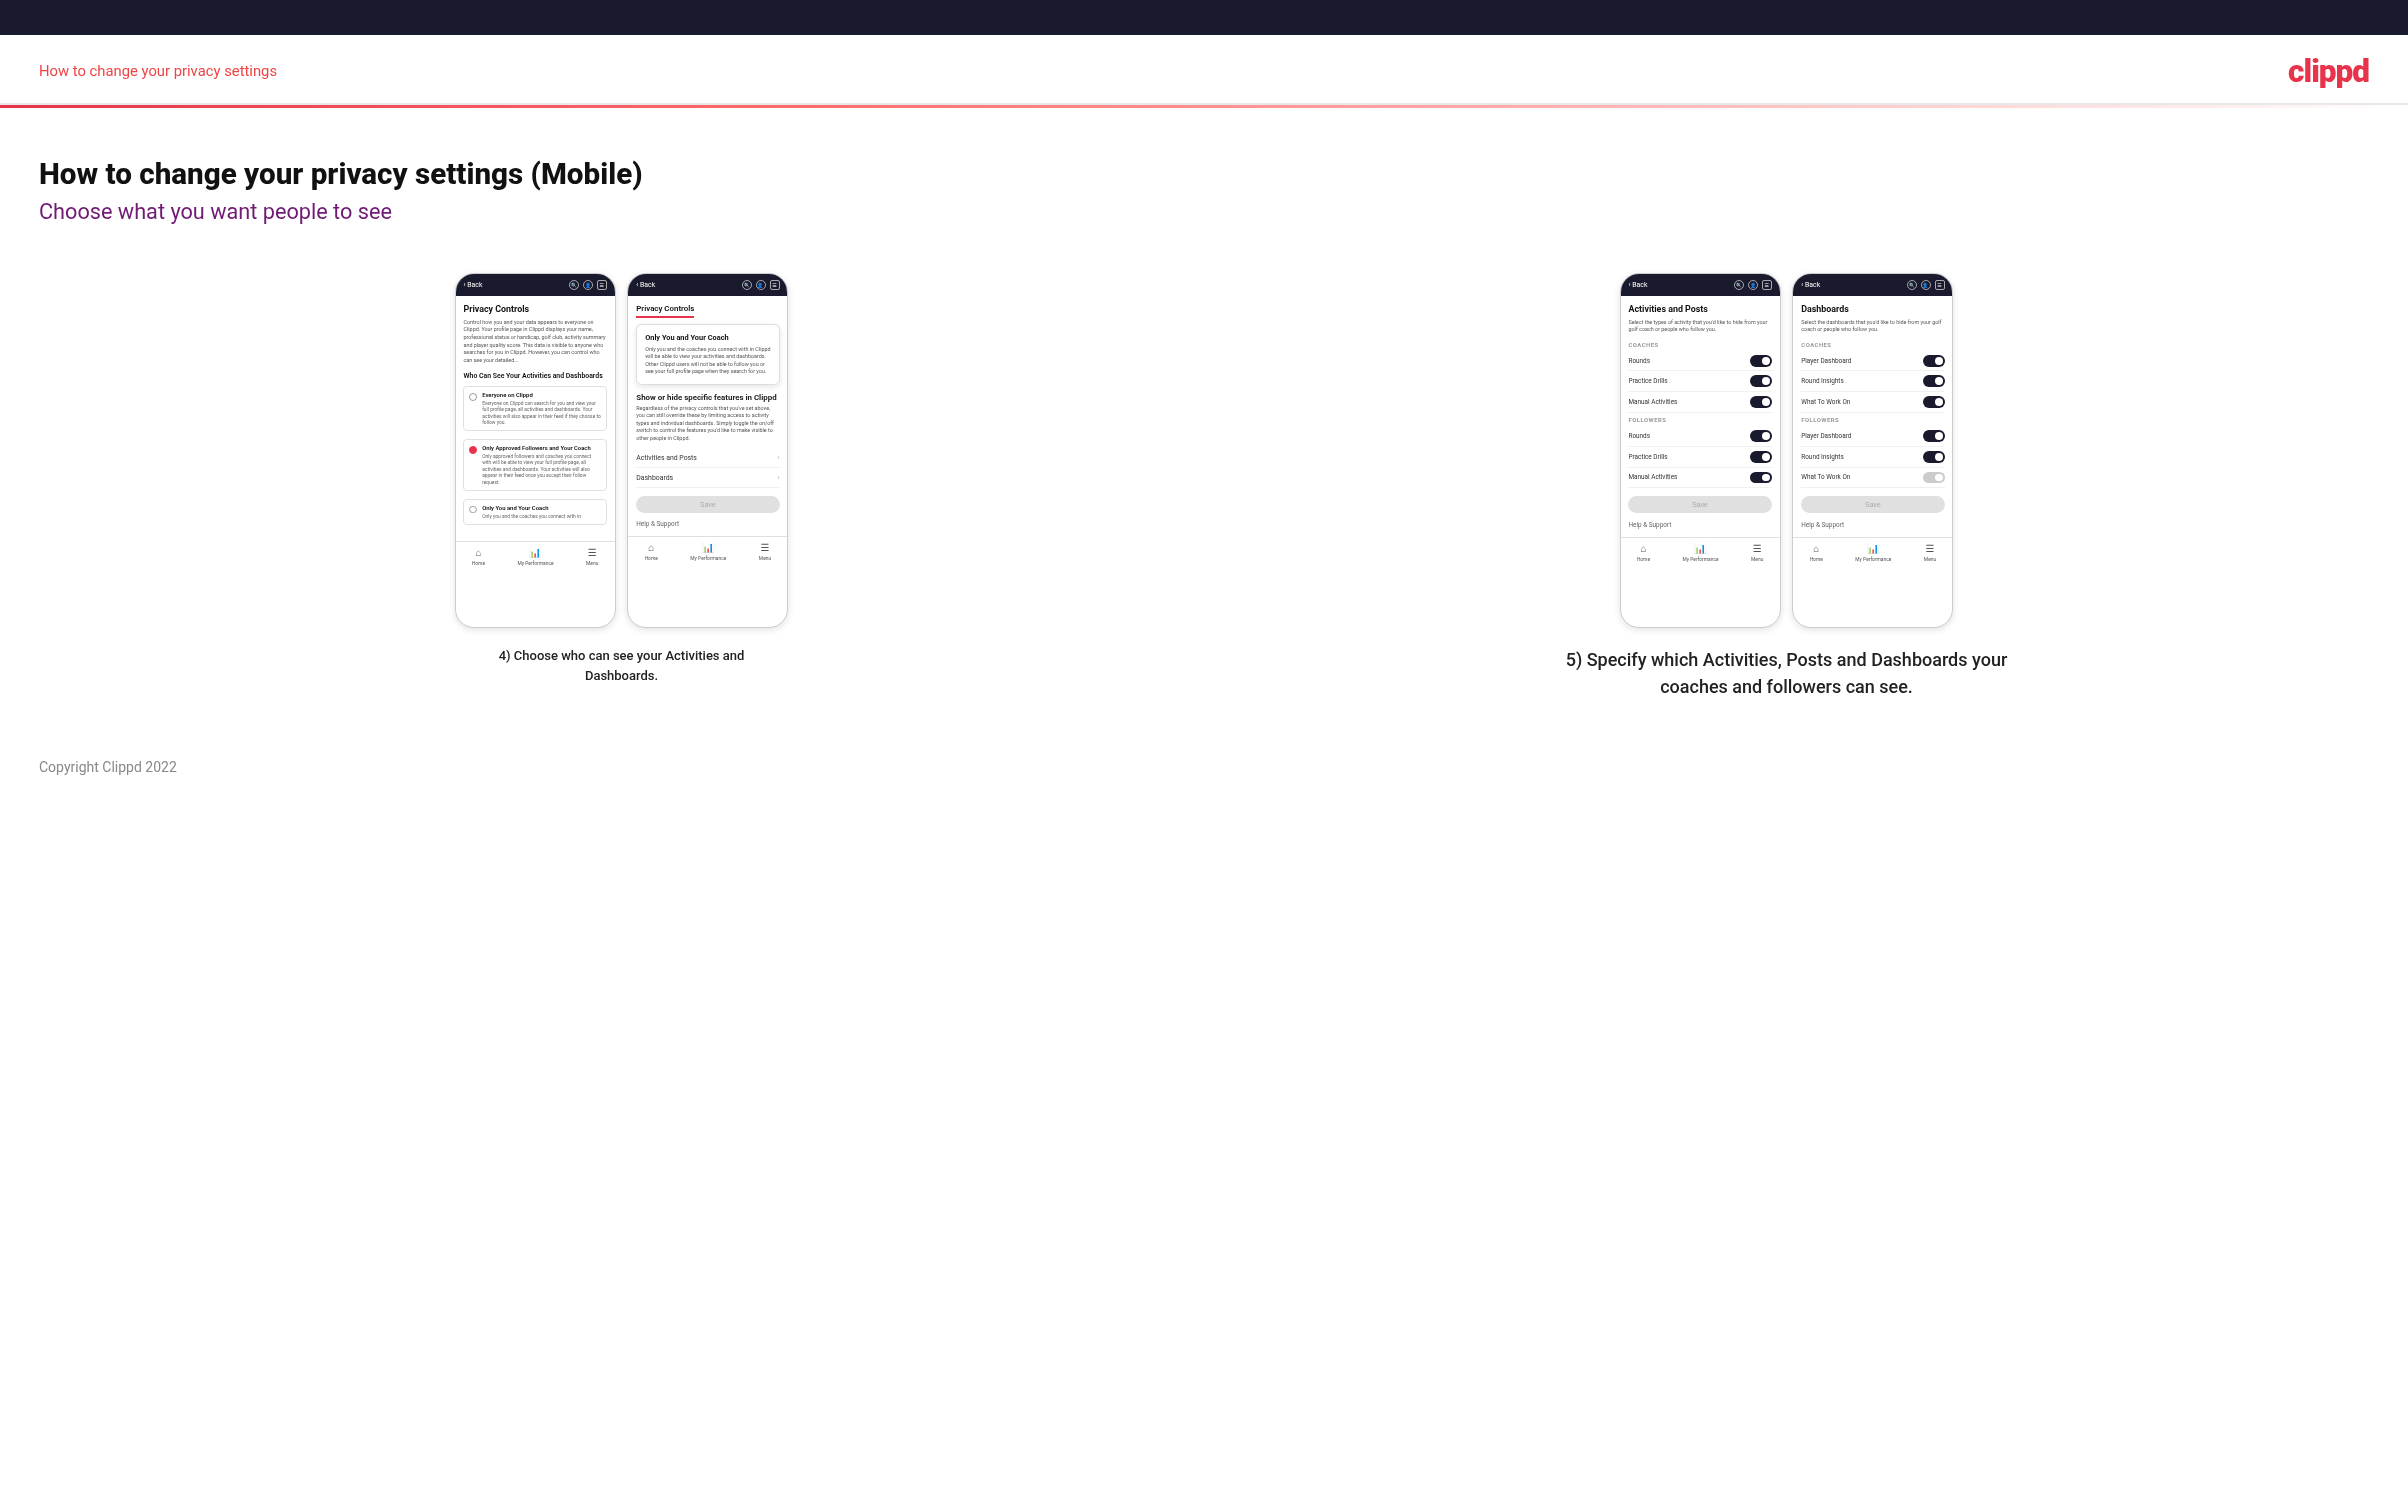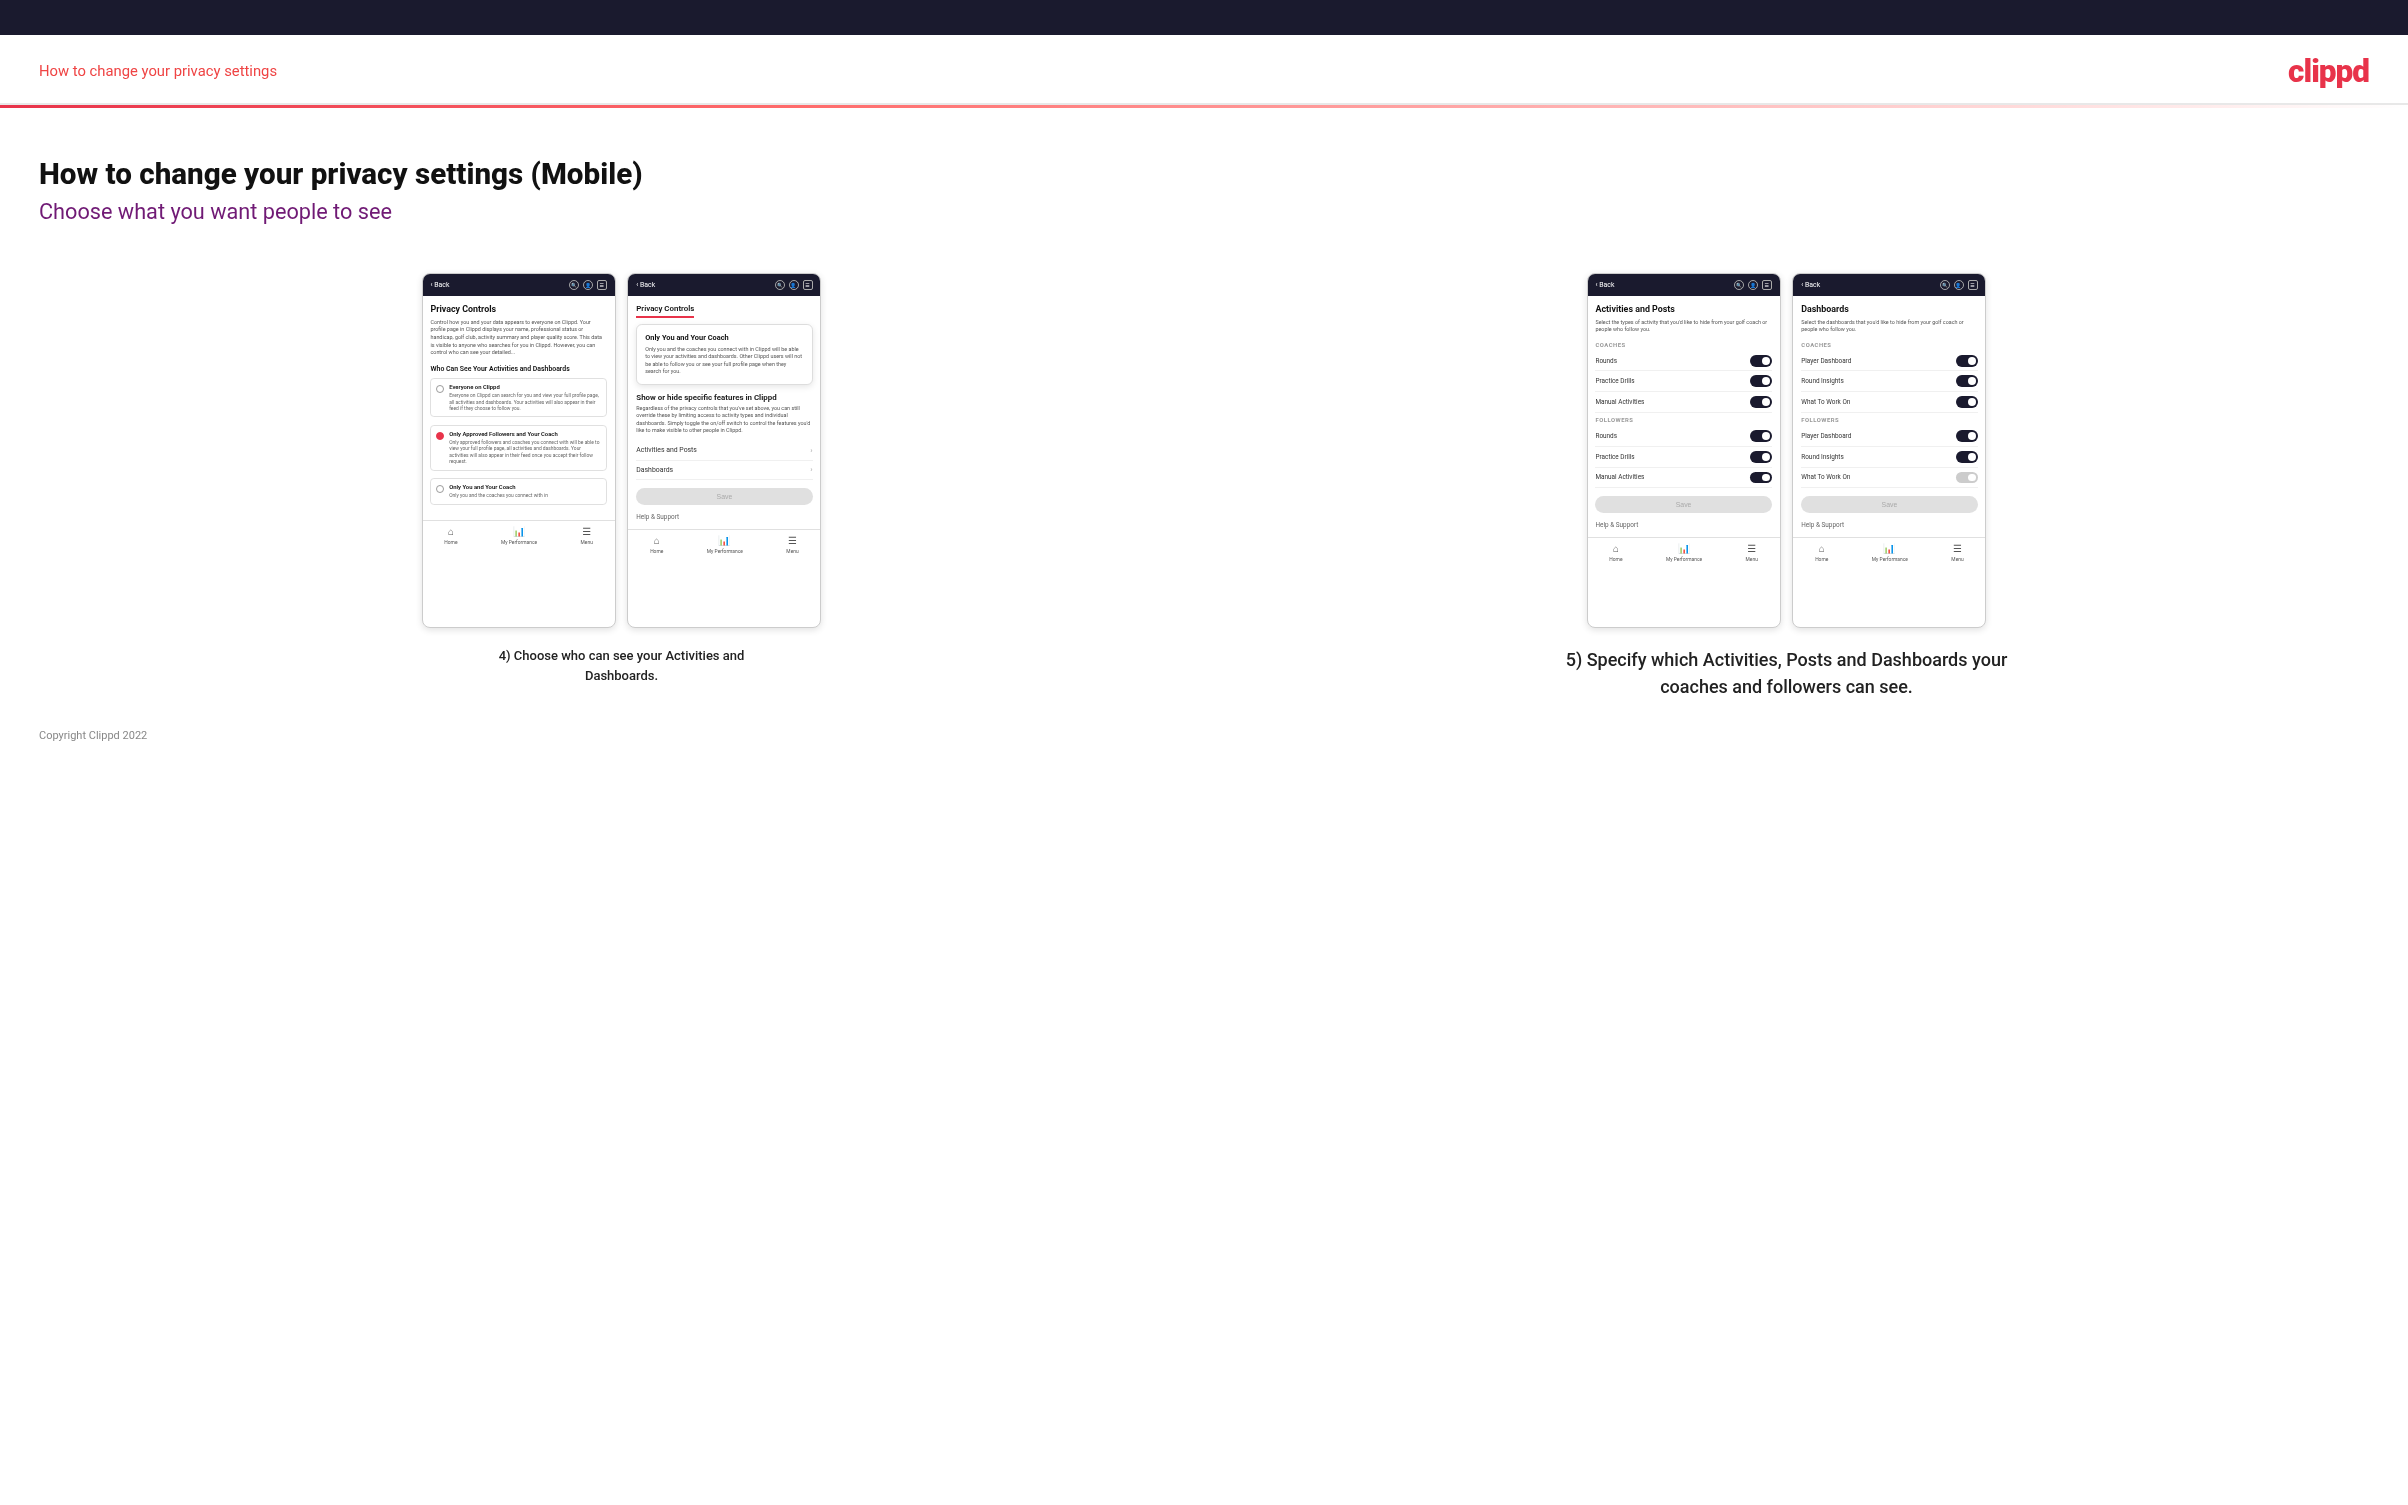--- a/index.html
+++ b/index.html
@@ -58,23 +58,23 @@
     .page-subtitle {
       font-size: 21.7px;
       color: #701a75;
       margin-bottom: 49px;
     }
 
     
     .phone-mockup {
       background: #fff;
       border: 1.5px solid #ccc;
-      border-radius: 8px;
+      border-radius: 19px;
       overflow: hidden;
-      width: 194px;
+      width: 161px;
       min-height: 355px;
       box-shadow: 0 2px 7.9px rgba(0,0,0,0.12);
       font-size: 6.9px;
       flex-shrink: 0;
     }
 
     
     .phone-header {
       background: #1a1a2e;
       display: flex;
@@ -315,23 +315,23 @@
     }
 
     .show-hide-desc {
       font-size: 5.4px;
       color: #555;
       line-height: 1.4;
       margin-bottom: 5.9px;
     }
 
     .copyright {
-      font-size: 11px;
+      font-size: 14px;
       color: #888;
-      margin-top: 29px;
+      margin-top: 59px;
     }
 
     
     .all-screenshots {
       display: flex;
       gap: 0px;
       align-items: flex-start;
     }
 
     .group-with-caption {

